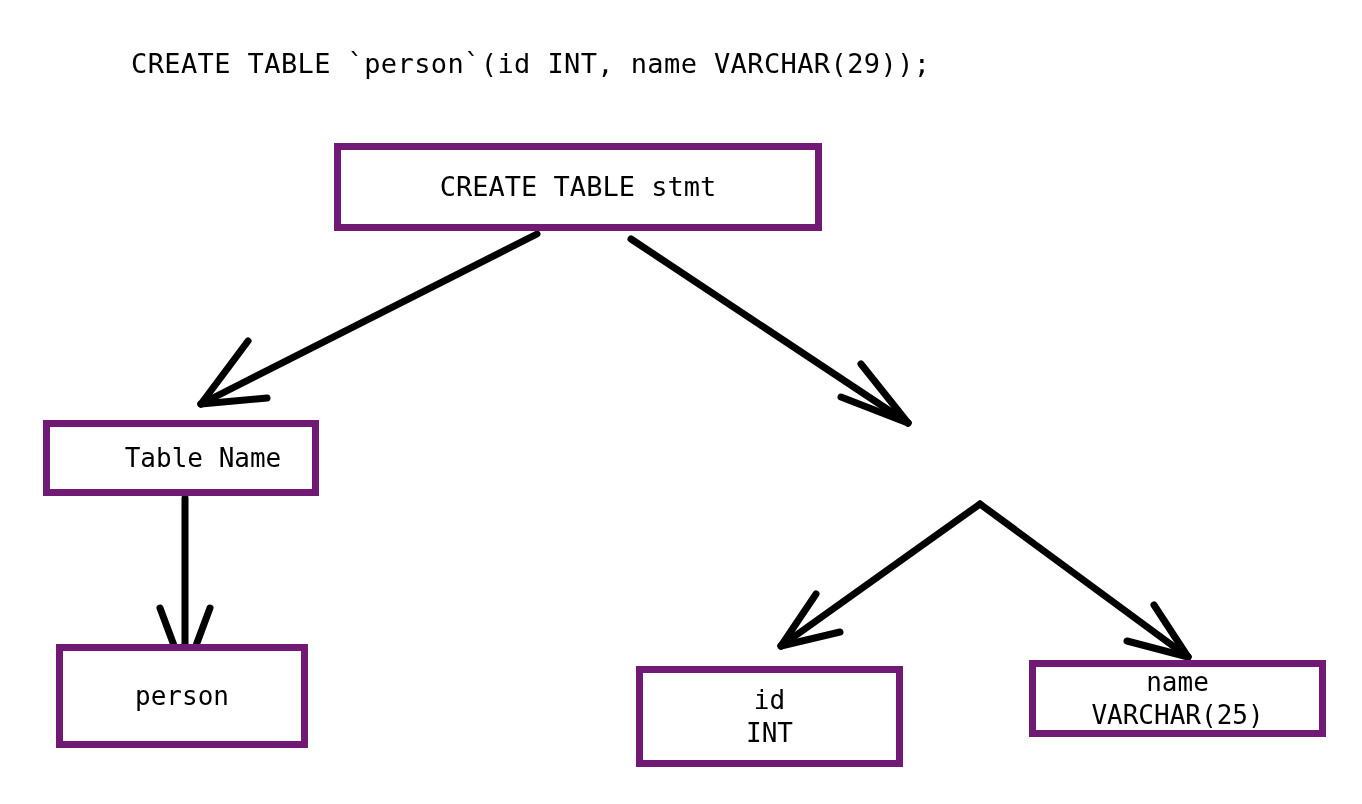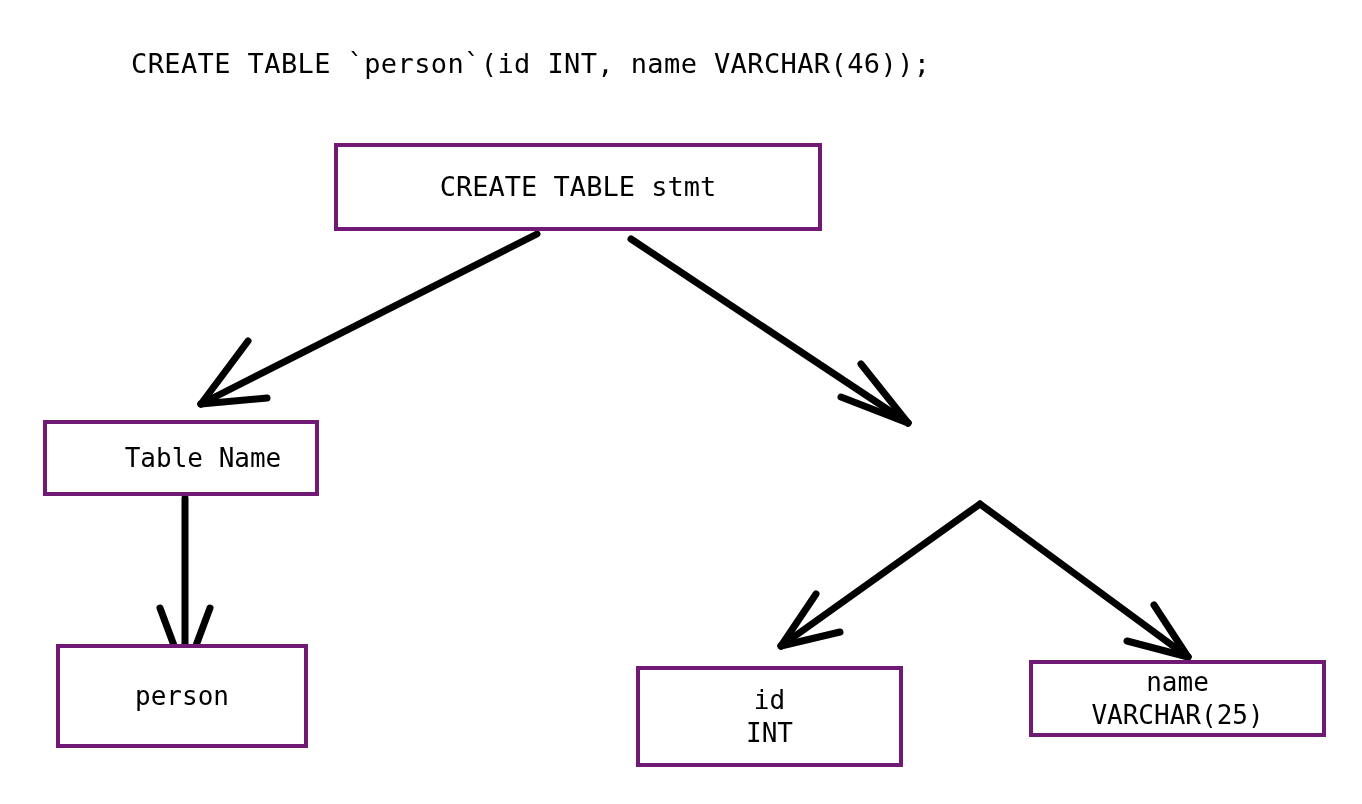--- a/index.html
+++ b/index.html
@@ -34,21 +34,21 @@
     font-family: "DejaVu Sans Mono", "Liberation Mono", monospace;
     font-size: 27px;
     letter-spacing: 0.4px;
     white-space: pre;
     color: #000000;
   }
   .node {
     position: absolute;
     box-sizing: border-box;
     background: #ffffff;
-    border: 4px solid #701a75;
+    border: 7px solid #701a75;
     display: flex;
     flex-direction: column;
     align-items: center;
     justify-content: center;
     text-align: center;
     font-family: "DejaVu Sans Mono", "Liberation Mono", monospace;
     font-size: 26px;
     line-height: 1.26;
     white-space: pre;
     color: #000000;
@@ -61,21 +61,21 @@
   #node-columns     { left: 853px; top: 431px; width: 277px; height: 71px; }
   #node-person      { left:  56px; top: 644px; width: 252px; height: 104px; }
   #node-col-id      { left: 636px; top: 666px; width: 267px; height: 101px; }
   #node-col-name    { left:1029px; top: 660px; width: 297px; height: 77px; }
 </style>
 </head>
 <body>
 
 <div id="canvas">
 
-  <div class="statement-caption">CREATE TABLE `person`(id INT, name VARCHAR(46));</div>
+  <div class="statement-caption">CREATE TABLE `person`(id INT, name VARCHAR(29));</div>
 
   <svg id="edge-layer" viewBox="0 0 1362 804" width="1362" height="804" xmlns="http://www.w3.org/2000/svg">
 
     <g>
       <path d="M 537 234 L 201 404" stroke="#000000" stroke-width="7" fill="none" stroke-linecap="round"></path>
       <path d="M 201 404 L 248 341" stroke="#000000" stroke-width="7" fill="none" stroke-linecap="round"></path>
       <path d="M 201 404 L 267 398" stroke="#000000" stroke-width="7" fill="none" stroke-linecap="round"></path>
     </g>
 
     <g>

